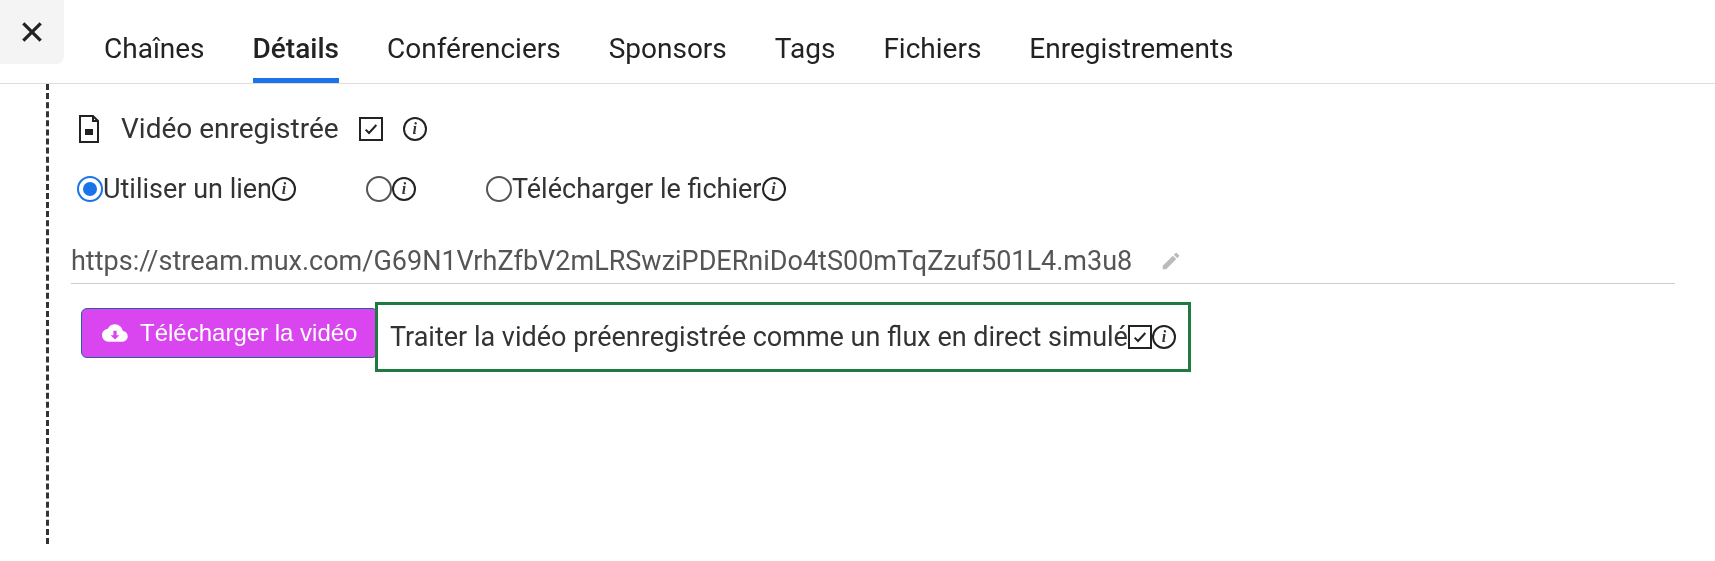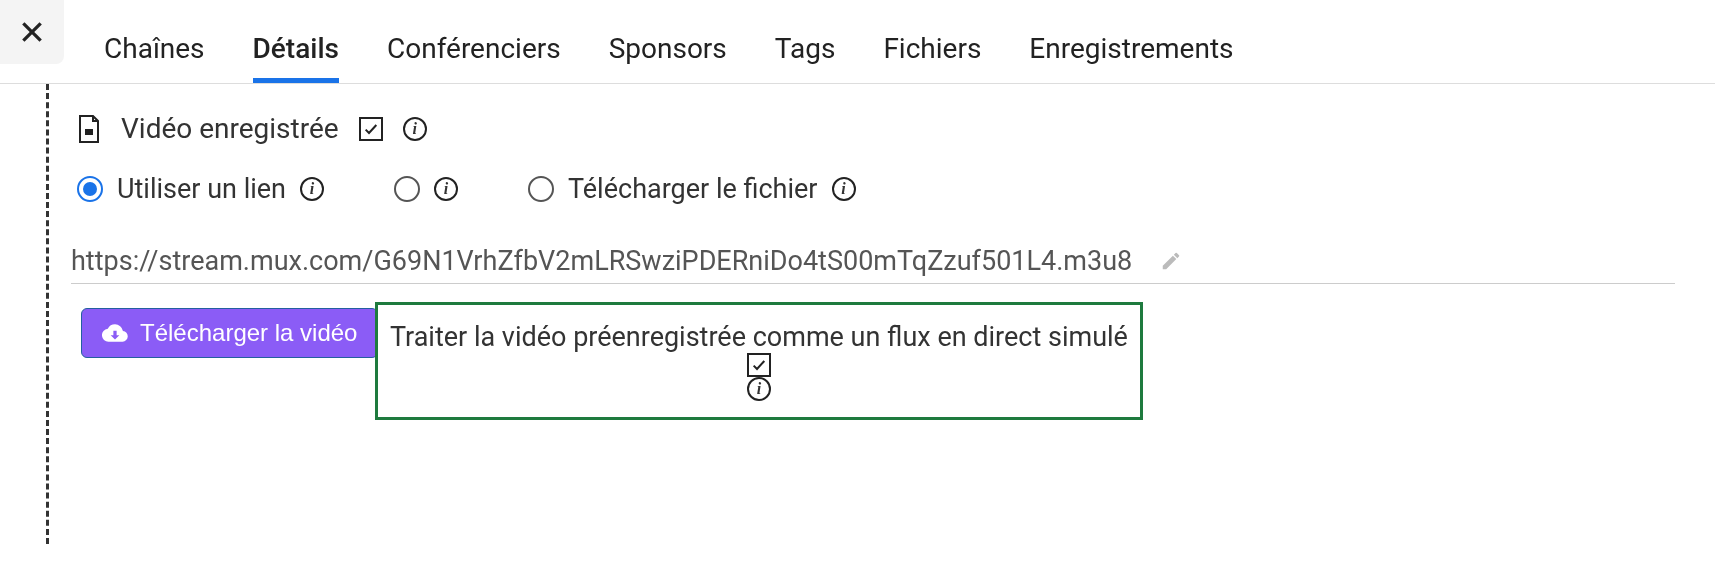--- a/index.html
+++ b/index.html
@@ -94,21 +94,20 @@
   }
   .radio-row {
     display: flex;
     gap: 70px;
     align-items: center;
     margin-bottom: 40px;
   }
   .radio-opt {
     display: flex;
     align-items: center;
-    gap: 14px;
     cursor: pointer;
   }
   .radio-outer {
     width: 26px; height: 26px;
     border: 2.5px solid #555;
     border-radius: 50%;
     display: flex;
     align-items: center;
     justify-content: center;
   }
@@ -135,38 +134,37 @@
     font-size: 27px;
     color: #555;
     white-space: nowrap;
     overflow: hidden;
   }
   .edit-icon svg { width: 22px; height: 22px; fill: #bbb; }
   .dl-btn {
     display: inline-flex;
     align-items: center;
     gap: 12px;
-    background: #8b5cf6;
+    background: #d946ef;
     color: #fff;
     border: 1px solid #245fa0;
     border-radius: 6px;
     padding: 10px 20px;
     font-size: 24px;
     cursor: pointer;
     margin-bottom: 28px;
     margin-left: 4px;
   }
   .dl-btn svg { width: 26px; height: 26px; fill: #fff; }
   .highlight-box {
     border: 3px solid #1e7a3e;
     padding: 16px 12px;
     display: inline-flex;
     align-items: center;
     margin-left: -10px;
-    flex-direction: column;
   }
   .highlight-box .txt { font-size: 27px; }
 </style>
 </head>
 <body>
 
 <div class="header-row">
   <div class="close-btn">
     <span class="icon">
       <svg viewBox="0 0 24 24">

